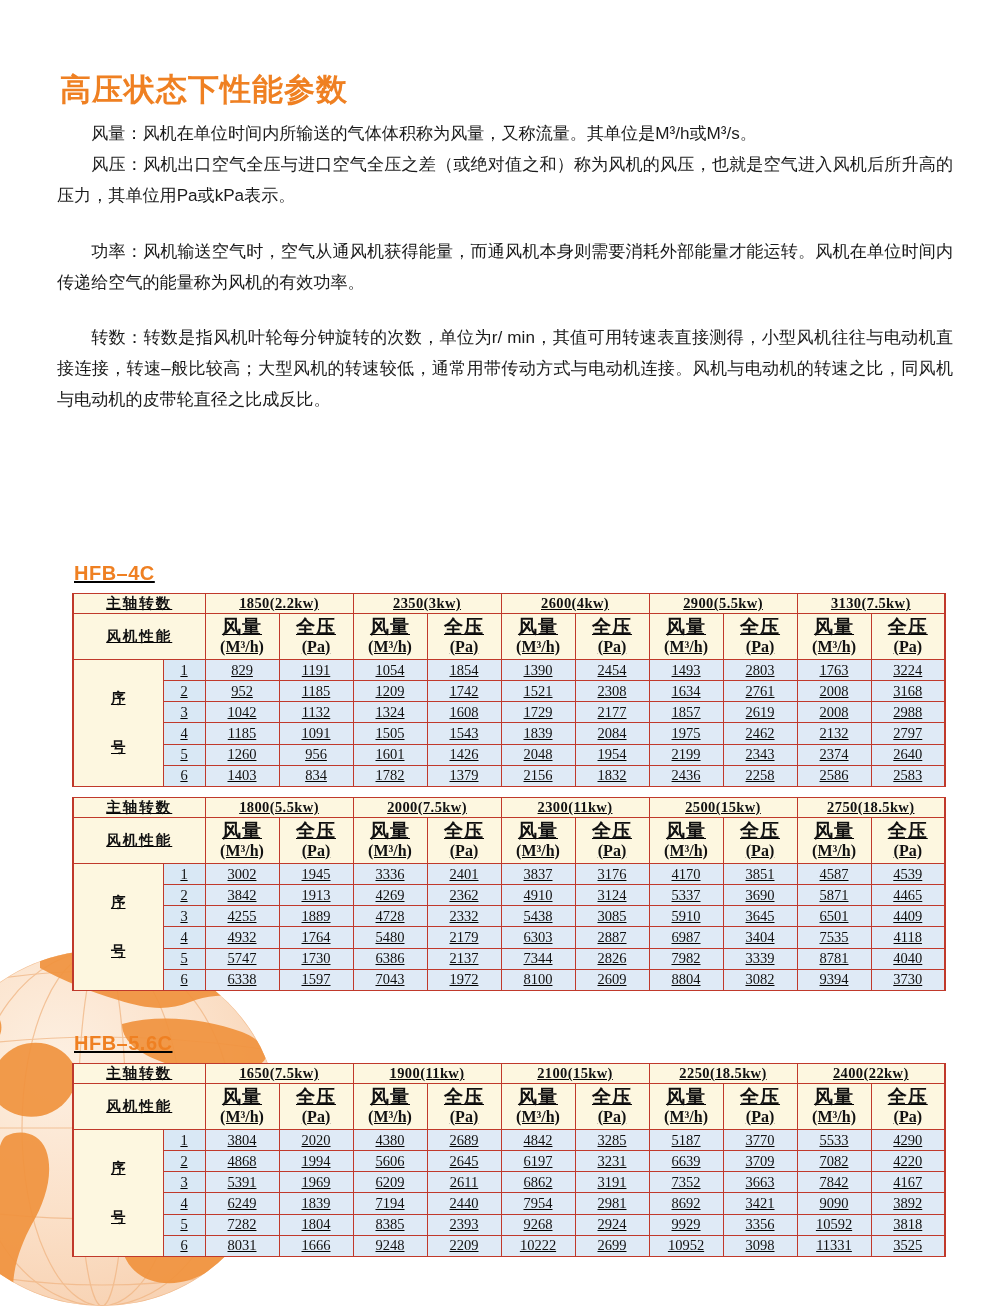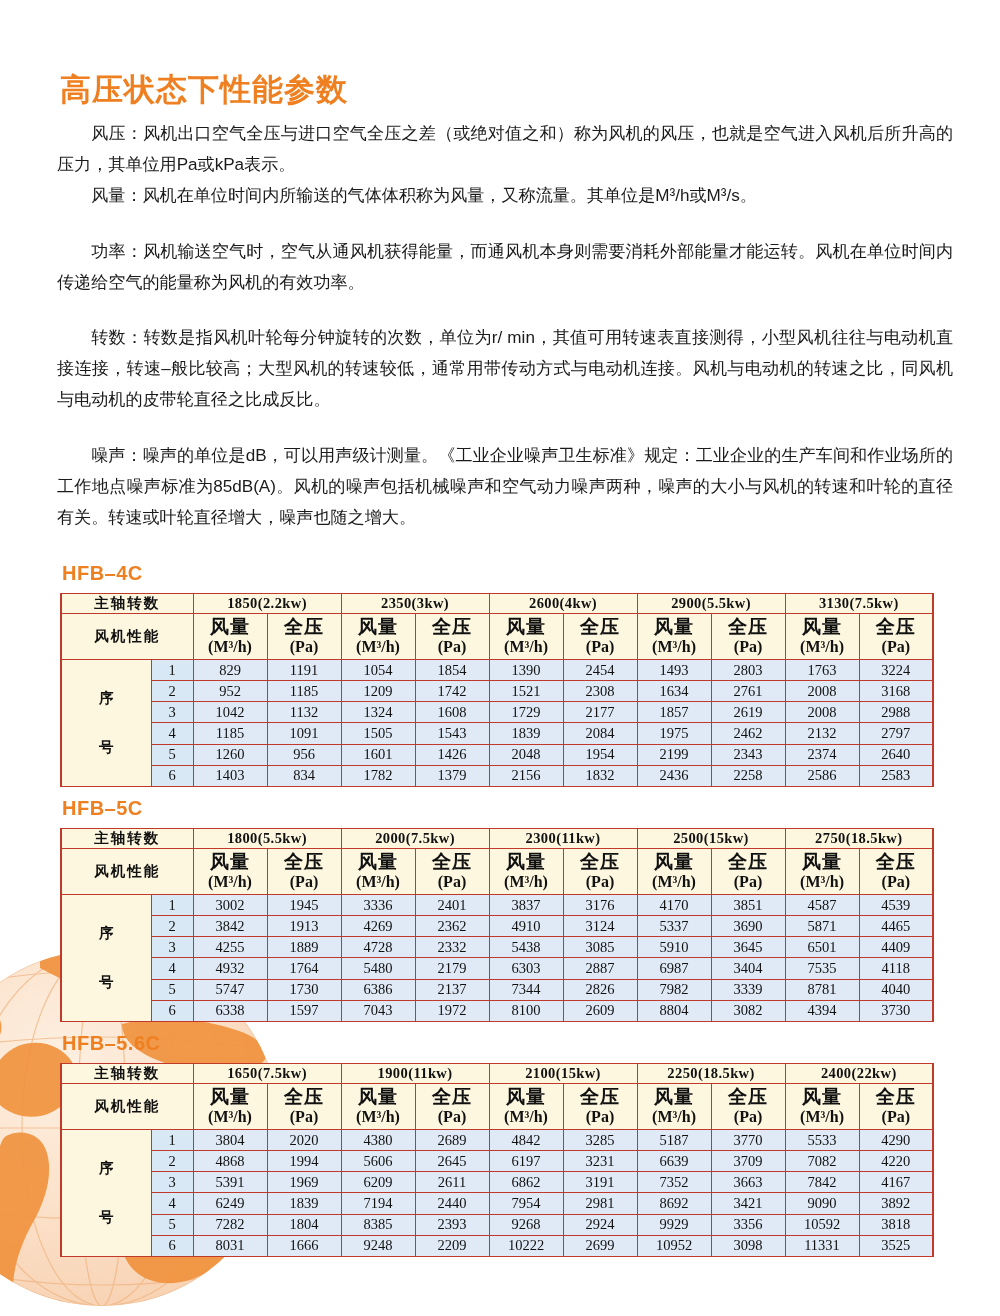--- a/index.html
+++ b/index.html
@@ -53,21 +53,21 @@
     color: #1a1a1a;
     text-align: justify;
   }
   #intro p {
     margin: 0 0 0 0;
     text-indent: 2em;
   }
   #intro p.p-gap { margin-top: 24px; }
 
   
-  .model-block { position: absolute; left: 60px; width: 874px; }
+  .model-block { position: absolute; left: 72px; width: 874px; text-decoration: underline; }
   #block-4c   { top: 562px; }
   #block-5c   { top: 797px; }
   #block-56c  { top: 1032px; }
 
   .model-name {
     font-family: "Liberation Sans", "DejaVu Sans", sans-serif;
     font-weight: bold;
     font-size: 20px;
     letter-spacing: 0.5px;
     color: #ef8022;
@@ -194,25 +194,24 @@
     <path d="M272,372 C294,362 318,370 328,388 C336,400 330,400 312,400 L276,400 C264,394 260,378 272,372 Z"></path>
     <path d="M30,78 C48,70 72,76 78,92 C84,108 70,122 52,122 C34,122 20,110 20,96 C20,86 22,82 30,78 Z"></path>
   </g>
 </svg>
 
 <div id="page">
 
   <h1 id="page-title">高压状态下性能参数</h1>
 
   <div id="intro">
+    <p>风量：风机在单位时间内所输送的气体体积称为风量，又称流量。其单位是M³/h或M³/s。</p>
     <p>风压：风机出口空气全压与进口空气全压之差（或绝对值之和）称为风机的风压，也就是空气进入风机后所升高的压力，其单位用Pa或kPa表示。</p>
-    <p>风量：风机在单位时间内所输送的气体体积称为风量，又称流量。其单位是M³/h或M³/s。</p>
     <p class="p-gap">功率：风机输送空气时，空气从通风机获得能量，而通风机本身则需要消耗外部能量才能运转。风机在单位时间内传递给空气的能量称为风机的有效功率。</p>
     <p class="p-gap">转数：转数是指风机叶轮每分钟旋转的次数，单位为r/ min，其值可用转速表直接测得，小型风机往往与电动机直接连接，转速–般比较高；大型风机的转速较低，通常用带传动方式与电动机连接。风机与电动机的转速之比，同风机与电动机的皮带轮直径之比成反比。</p>
-    <p class="p-gap">噪声：噪声的单位是dB，可以用声级计测量。《工业企业噪声卫生标准》规定：工业企业的生产车间和作业场所的工作地点噪声标准为85dB(A)。风机的噪声包括机械噪声和空气动力噪声两种，噪声的大小与风机的转速和叶轮的直径有关。转速或叶轮直径增大，噪声也随之增大。</p>
   </div>
 
   <div class="model-block" id="block-4c">
     <div class="model-name">HFB–4C</div>
     <table class="perf">
       <colgroup>
         <col style="width:90px">
           <col style="width:42px">
         <col style="width:74px">
           <col style="width:74px">
@@ -359,21 +358,20 @@
             <td class="data">2436</td>
             <td class="data">2258</td>
             <td class="data">2586</td>
             <td class="data outer-r">2583</td>
           </tr>
         </tbody>
     </table>
   </div>
 
   <div class="model-block" id="block-5c">
-    <div class="model-name">HFB–5C</div>
     <table class="perf">
       <colgroup>
         <col style="width:90px">
           <col style="width:42px">
         <col style="width:74px">
           <col style="width:74px">
         <col style="width:74px">
           <col style="width:74px">
         <col style="width:74px">
           <col style="width:74px">
@@ -508,21 +506,21 @@
           <tr>
             <td class="idx-num">6</td>
             <td class="data">6338</td>
             <td class="data">1597</td>
             <td class="data">7043</td>
             <td class="data">1972</td>
             <td class="data">8100</td>
             <td class="data">2609</td>
             <td class="data">8804</td>
             <td class="data">3082</td>
-            <td class="data">4394</td>
+            <td class="data">9394</td>
             <td class="data outer-r">3730</td>
           </tr>
         </tbody>
     </table>
   </div>
 
   <div class="model-block" id="block-56c">
     <div class="model-name">HFB–5.6C</div>
     <table class="perf">
       <colgroup>

